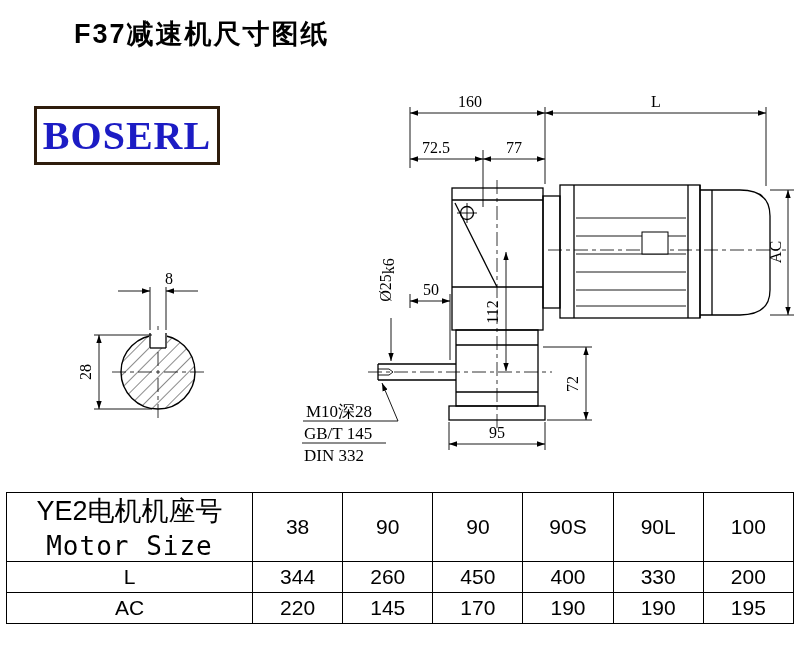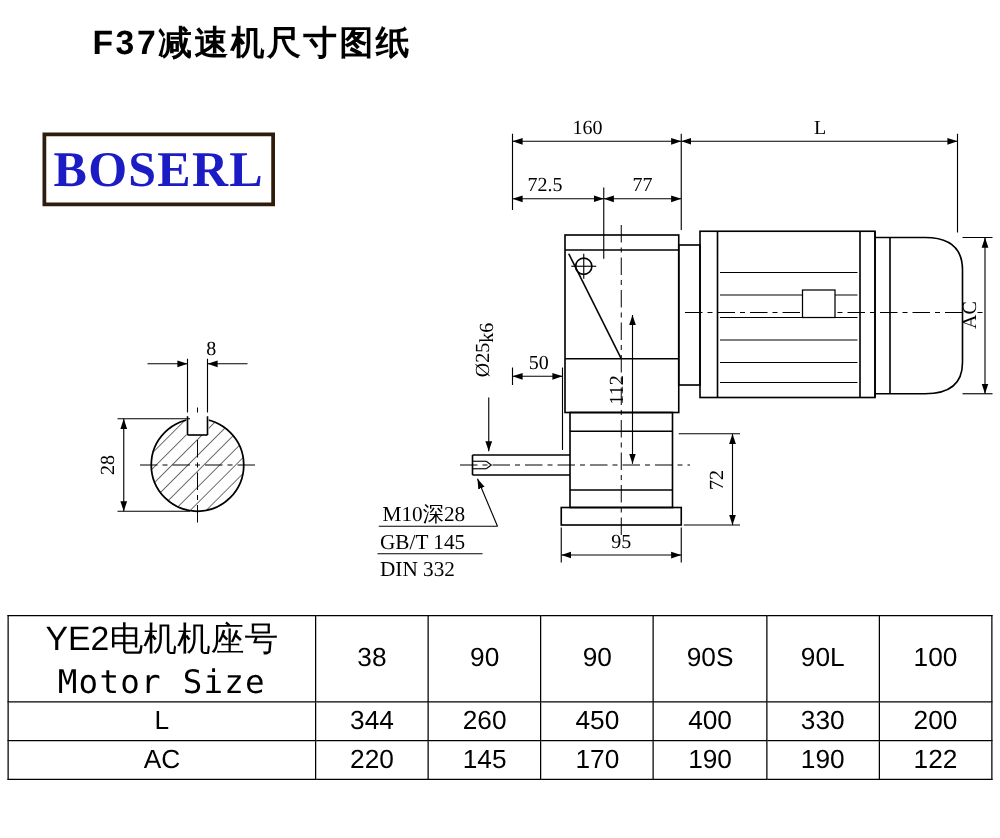--- a/index.html
+++ b/index.html
@@ -231,17 +231,17 @@
         <td>330</td>
         <td>200</td>
       </tr>
       <tr class="datarow">
         <td>AC</td>
         <td>220</td>
         <td>145</td>
         <td>170</td>
         <td>190</td>
         <td>190</td>
-        <td>122</td>
+        <td>195</td>
       </tr>
     </tbody>
   </table>
 </div>
 
 </body></html>

